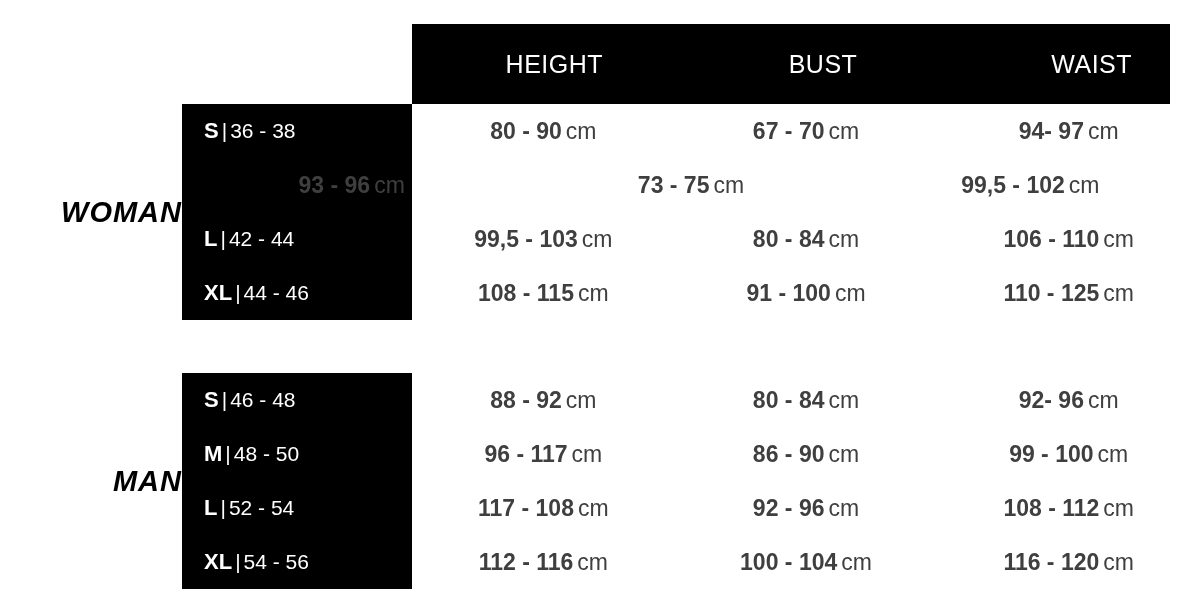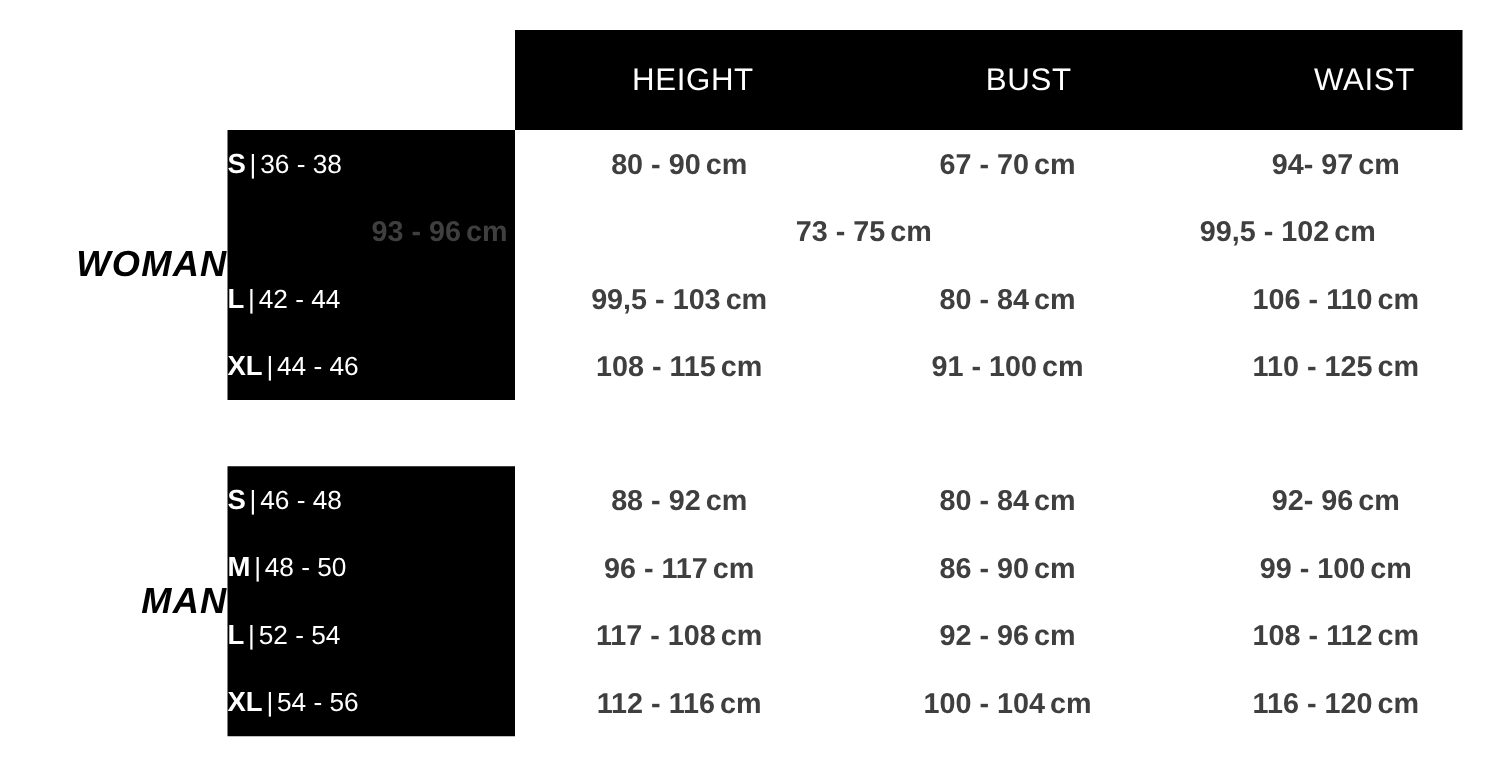--- a/index.html
+++ b/index.html
@@ -89,20 +89,21 @@
   }
   .row {
     flex: 1 1 0;
     display: flex;
     align-items: center;
   }
 
   .cell-size {
     width: 230px;
     box-sizing: border-box;
+    padding-left: 22px;
     color: #ffffff;
     font-size: 21px;
     white-space: nowrap;
   }
   .cell-size .sz {
     font-weight: bold;
     font-size: 22px;
   }
   .cell-size .sep {
     font-weight: normal;
@@ -117,21 +118,21 @@
     flex: 1 1 0;
     text-align: center;
     font-size: 23px;
     color: #3f3f3f;
     white-space: nowrap;
   }
   .cell-meas .val {
     font-weight: bold;
   }
   .cell-meas .unit {
-    font-weight: bold;
+    font-weight: normal;
     padding-left: 4px;
   }
 </style>
 </head>
 <body>
 
 <div class="header-band"></div>
 <div class="header-cells">
   <div class="header-cell">HEIGHT</div>
   <div class="header-cell">BUST</div>

